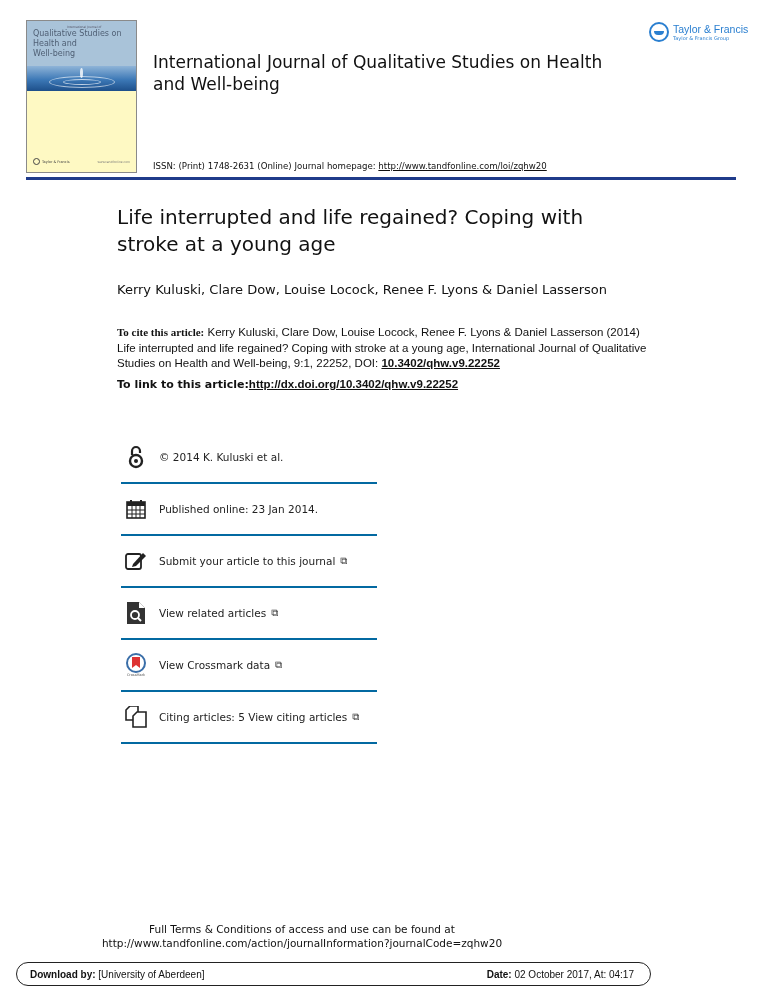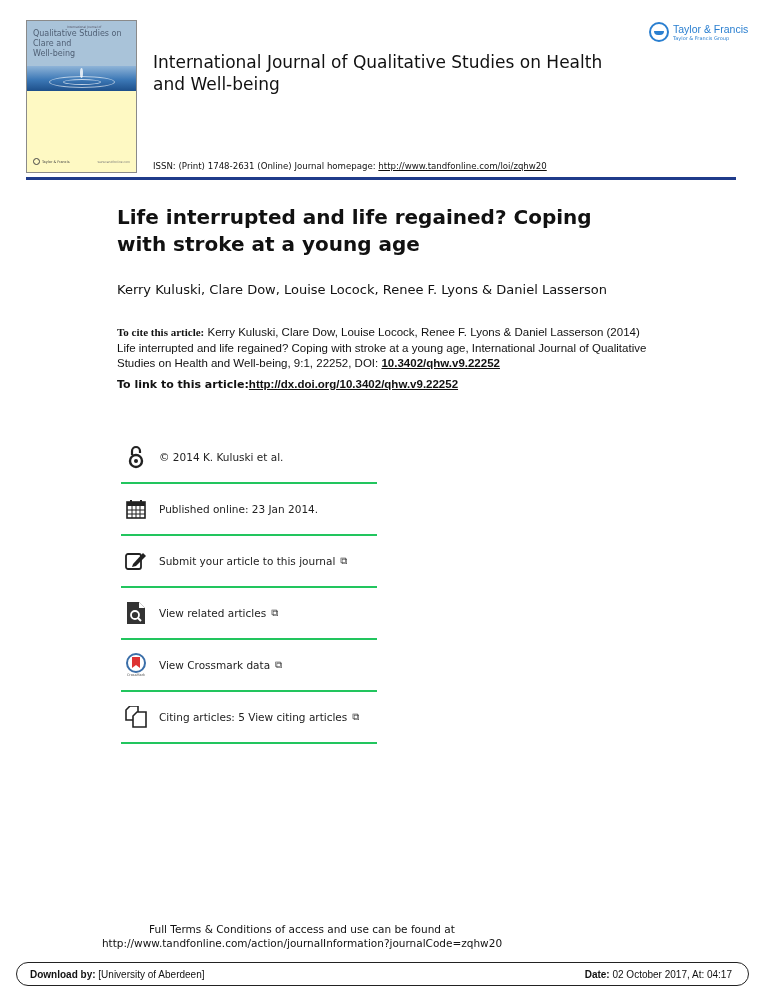--- a/index.html
+++ b/index.html
@@ -29,55 +29,55 @@
   .tf-circle::after { content: ""; position: absolute; left: 3px; top: 7px; width: 10px; height: 4px; background: #2a7fd0; border-radius: 0 0 5px 5px; }
   .tf-name { font-size: 10.5px; line-height: 11px; font-family: "Liberation Sans", sans-serif; }
   .tf-sub { font-size: 5px; line-height: 6px; }
 
   .journal-title { position: absolute; left: 153px; top: 51px; width: 480px; font-size: 17px; line-height: 22px; color: #111; font-family: "DejaVu Sans", sans-serif; }
   .issn { position: absolute; left: 153px; top: 161px; font-size: 8.6px; color: #111; white-space: nowrap; }
   .issn a { color: #111; text-decoration: underline; }
 
   .blue-rule { position: absolute; left: 26px; top: 177px; width: 710px; height: 3px; background: #1f3b8a; }
 
-  .article-title { position: absolute; left: 117px; top: 204px; width: 520px; font-size: 20px; line-height: 27px; color: #111; font-weight: bold; }
+  .article-title { position: absolute; left: 117px; top: 204px; width: 520px; font-size: 20px; line-height: 27px; color: #111; }
   .authors { position: absolute; left: 117px; top: 282px; font-size: 13px; color: #111; white-space: nowrap; }
 
   .cite { position: absolute; left: 117px; top: 325px; width: 540px; font-size: 11.5px; line-height: 15.5px; color: #111; font-family: "Liberation Sans", sans-serif; }
   .cite .lbl { font-family: Liberation Serif, serif; font-size: 11px; font-weight: bold; }
   .cite a, .link a { color: #111; text-decoration: underline; font-weight: bold; }
   .link { position: absolute; left: 117px; top: 378px; font-size: 11.5px; color: #111; white-space: nowrap; font-family: "Liberation Sans", sans-serif; }
   .link .lbl { font-family: "DejaVu Sans", sans-serif; font-size: 11px; font-weight: bold; }
 
   .info-list { position: absolute; left: 121px; top: 432px; width: 256px; }
-  .info-row { position: relative; height: 52px; border-bottom: 2px solid #22c55e; display: flex; align-items: center; }
+  .info-row { position: relative; height: 52px; border-bottom: 2px solid #0369a1; display: flex; align-items: center; }
   .info-row:first-child { height: 52px; }
   .info-icon { width: 26px; height: 26px; display: flex; align-items: center; justify-content: center; margin-left: 2px; margin-right: 10px; flex-shrink: 0; }
   .info-text { font-size: 10.5px; color: #222; white-space: nowrap; }
   .ext-icon { display: inline-block; margin-left: 5px; font-size: 10px; color: #333; }
 
   .footer-terms { position: absolute; left: 0; top: 922px; width: 604px; text-align: center; font-size: 10.5px; line-height: 14px; color: #111; }
 
   .download-bar {
-    position: absolute; left: 16px; top: 962px; width: 733px; height: 24px;
+    position: absolute; left: 16px; top: 962px; width: 635px; height: 24px;
     border: 1.5px solid #222; border-radius: 12px;
     display: flex; align-items: center; justify-content: space-between; padding: 0 16px 0 13px;
     font-size: 10px; color: #111; font-family: "Liberation Sans", sans-serif;
   }
   .download-bar b { font-weight: bold; }
 </style>
 </head>
 <body>
 
 <div class="cover">
   <div class="cover-top"></div>
   <div class="cover-small">International Journal of</div>
   <div class="cover-title">
     <div>Qualitative Studies on</div>
-    <div>Clare and</div>
+    <div>Health and</div>
     <div>Well-being</div>
   </div>
   <div class="cover-water">
     <div class="cover-drop"></div>
     <div class="cover-ripple"></div>
     <div class="cover-ripple2"></div>
   </div>
   <div class="cover-logo">
     <span class="c"></span>
       <span>Taylor &amp; Francis</span>

